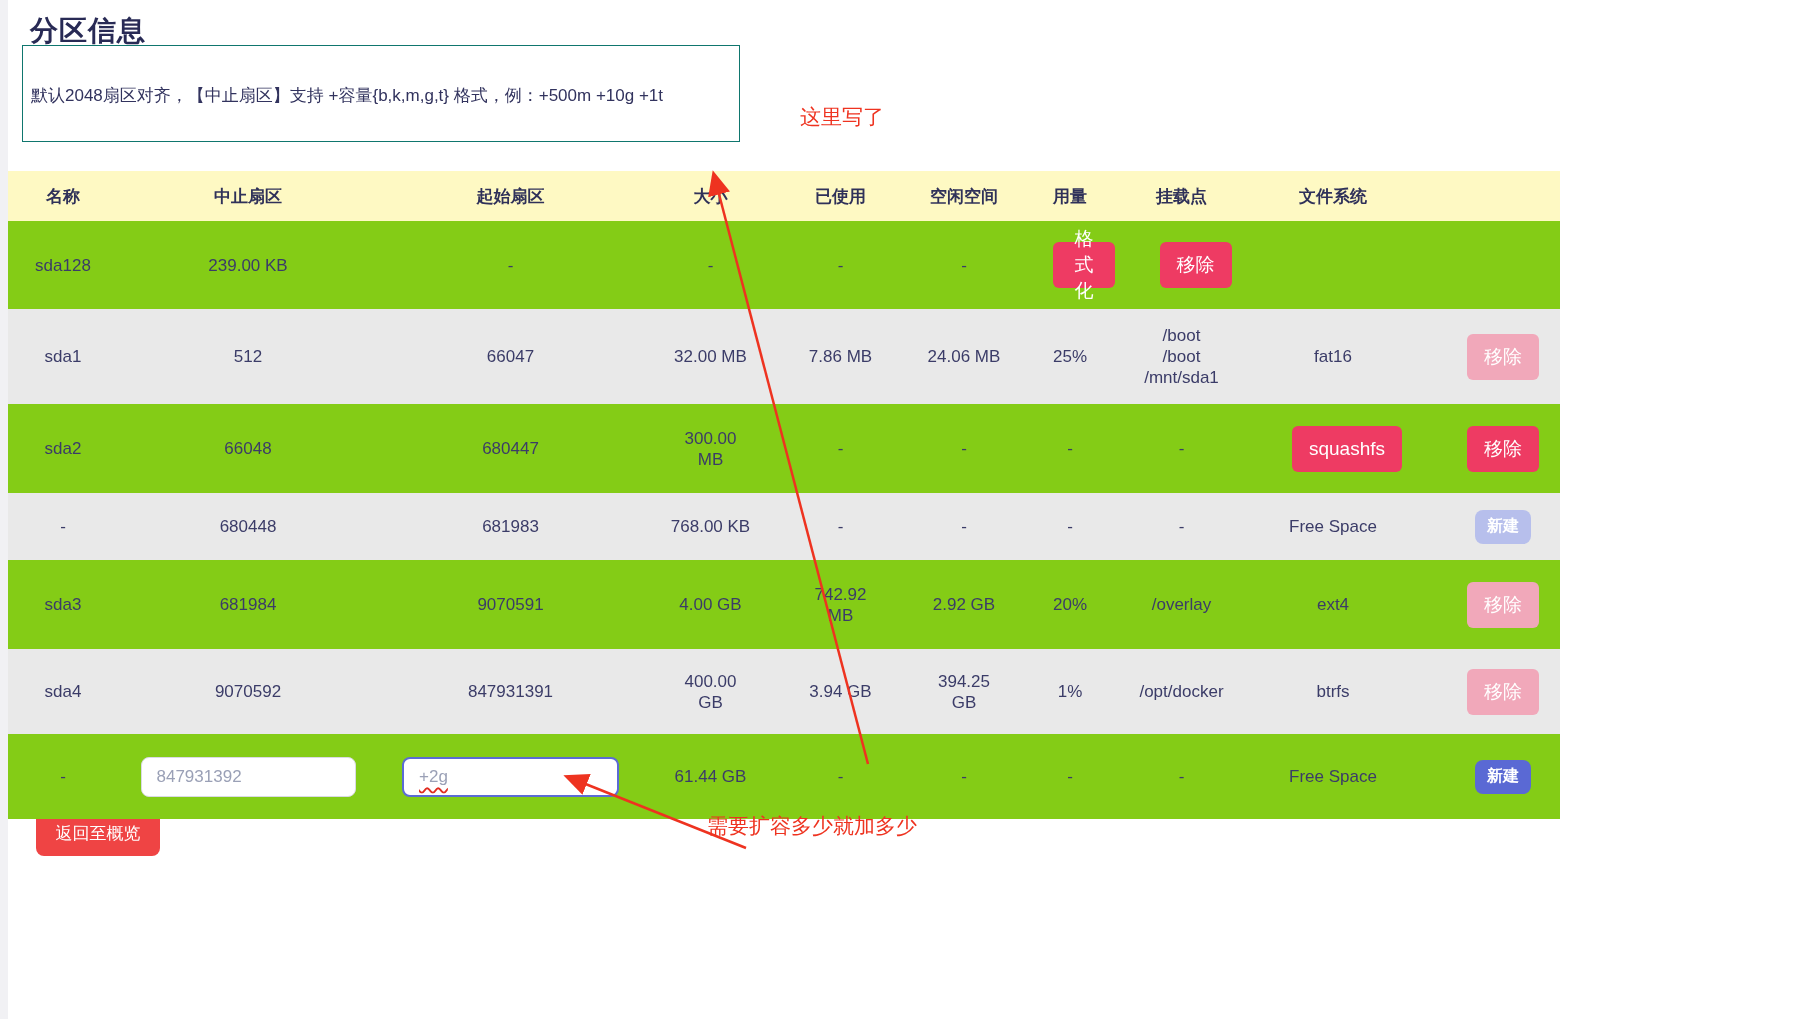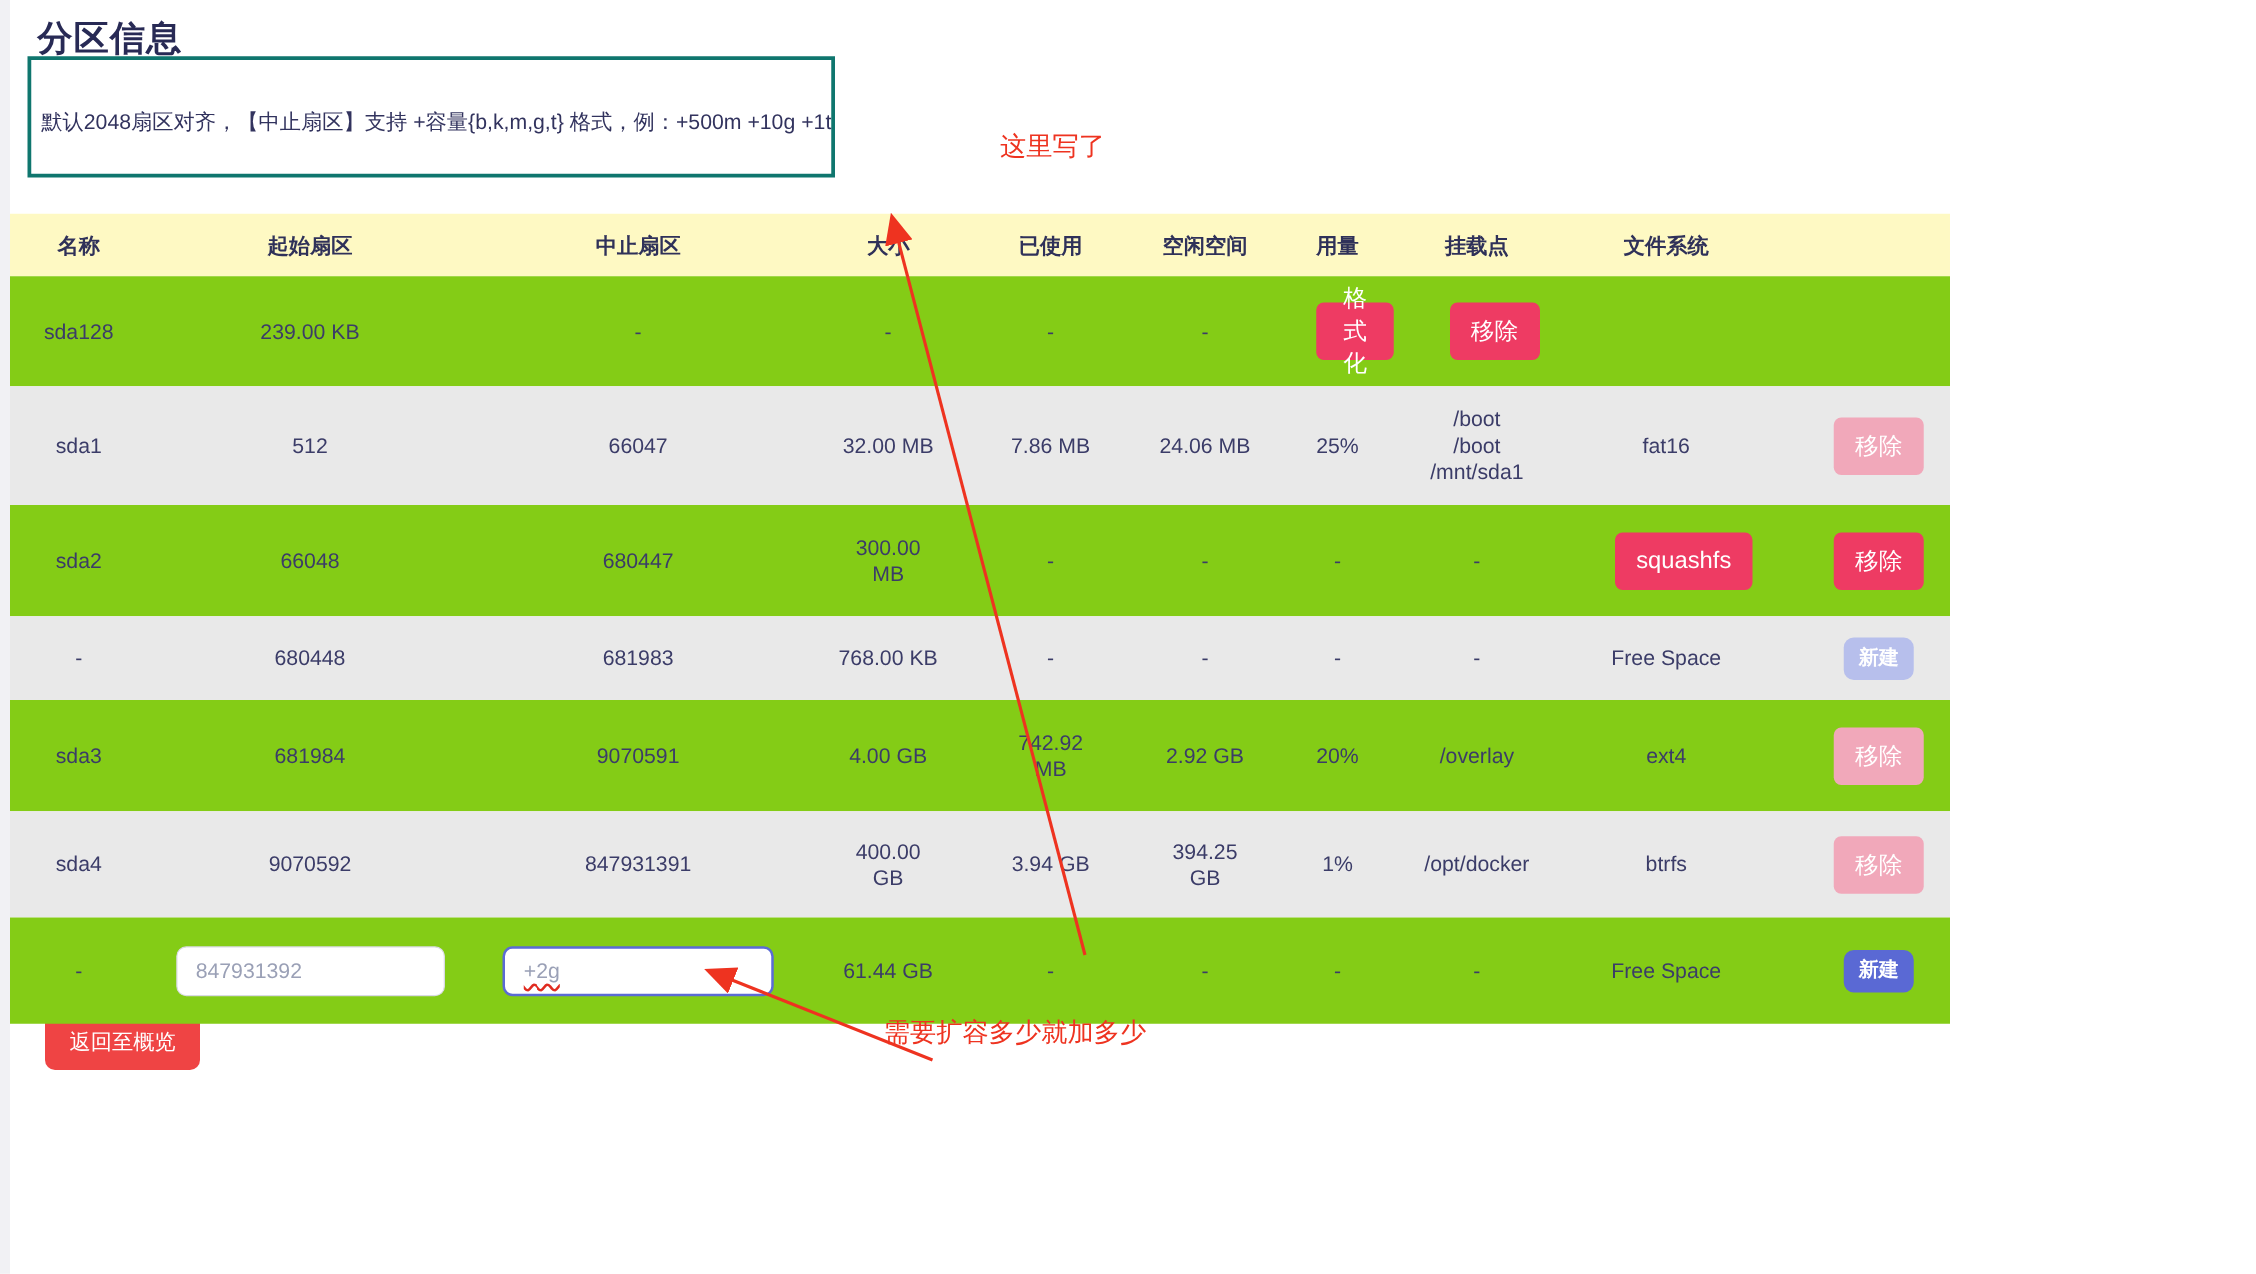--- a/index.html
+++ b/index.html
@@ -14,22 +14,22 @@
   .left-strip {
     position:absolute; left:0; top:0; width:8px; height:100%;
     background:#f1f1f4;
   }
   .page-title {
     position:absolute; left:30px; top:12px;
     font-size:28px; font-weight:bold; color:#282a55;
     letter-spacing:1px;
   }
   .hint-box {
-    position:absolute; left:22px; top:45px; width:646px; height:97px;
-    border:3px solid #0f766e;
+    position:absolute; left:22px; top:45px; width:718px; height:97px;
+    border:1px solid #0f766e;
     z-index:6; pointer-events:none;
   }
   .hint-text {
     position:absolute; left:8px; top:38px;
     font-size:17px; color:#32335e; white-space:nowrap;
   }
   .note {
     position:absolute; color:#ee3320; font-size:21px; white-space:nowrap; z-index:6;
   }
   .note-top { left:800px; top:103px; }
@@ -116,22 +116,22 @@
       <path d="M0,0 L10,4.5 L0,9 Z" fill="#ee3320"></path>
     </marker>
   </defs>
   <line x1="868" y1="764" x2="714" y2="175" marker-end="url(#arrowhead)"></line>
   <line x1="746" y1="848" x2="568" y2="777" marker-end="url(#arrowhead)"></line>
 </svg>
 
 <div class="ptable" id="ptable">
     <div class="t-row t-header">
       <div class="t-cell th">名称</div>
+      <div class="t-cell th">中止扇区</div>
       <div class="t-cell th">起始扇区</div>
-      <div class="t-cell th">中止扇区</div>
       <div class="t-cell th">大小</div>
       <div class="t-cell th">已使用</div>
       <div class="t-cell th">空闲空间</div>
       <div class="t-cell th">用量</div>
       <div class="t-cell th">挂载点</div>
       <div class="t-cell th">文件系统</div>
       <div class="t-cell th"></div>
     </div>
     <div class="t-row row-light" style="height: 88px;">
       <div class="t-cell pre">sda128</div>

